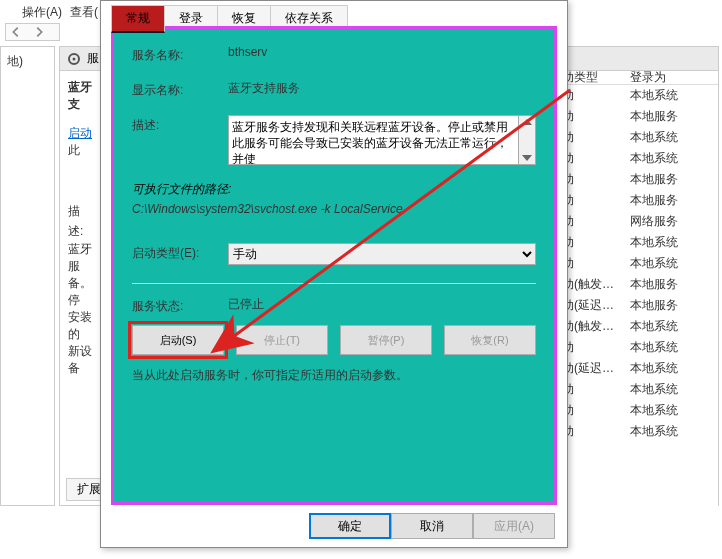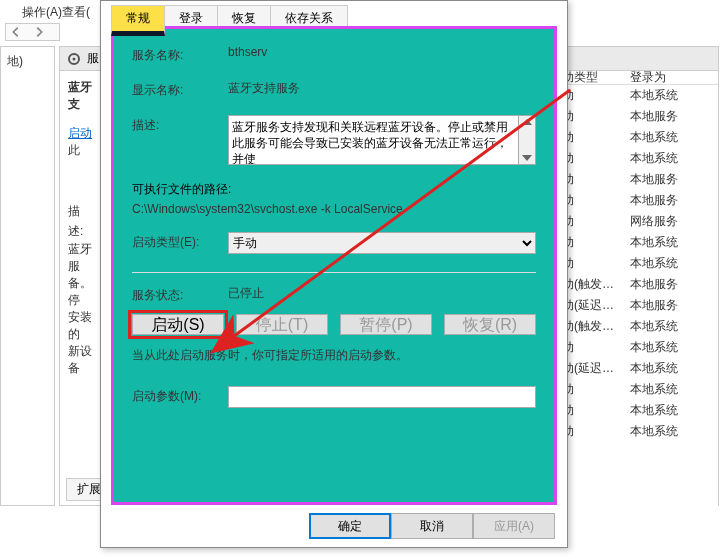--- a/index.html
+++ b/index.html
@@ -15,20 +15,21 @@
     
     .bg-window {
       position: absolute;
       left: 0; top: 0; width: 722px; height: 559px;
       background: #fff;
     }
     .bg-menu {
       position: absolute;
       left: 22px; top: 4px;
       display: flex;
+      gap: 8px;
       font-size: 12px;
       color: #333;
       justify-content: space-between;
     }
     .bg-toolbar {
       position: absolute;
       left: 5px; top: 23px;
       width: 55px; height: 18px;
       border: 1px solid #ccc;
       background: #fafafa;
@@ -117,22 +118,22 @@
     }
     .dlg-tab {
       padding: 4px 14px;
       border: 1px solid #ccc;
       border-bottom: none;
       background: #f5f5f5;
       margin-right: -1px;
       cursor: pointer;
     }
     .dlg-tab.active {
-      background: #fde047;
-      border-bottom: 5px solid #0f172a;
+      background: #b91c1c;
+      border-bottom: 2px solid #0f172a;
       position: relative;
       z-index: 2;
     }
     .dlg-body {
       position: absolute;
       left: 10px; top: 25px; right: 10px; bottom: 42px;
       border: 3px solid #d946ef;
       background: #14b8a6;
       padding: 16px 18px;
     }
@@ -172,21 +173,21 @@
     .desc-scroll::before, .desc-scroll::after {
       content: "";
       position: absolute;
       left: 3px;
       width: 0; height: 0;
       border-left: 5px solid transparent;
       border-right: 5px solid transparent;
     }
     .desc-scroll::before { top: 3px; border-bottom: 6px solid #666; }
     .desc-scroll::after { bottom: 3px; border-top: 6px solid #666; }
-    .path-block { margin-bottom: 16px; }
+    .path-block { margin-bottom: 27px; font-style: italic; }
     .path-block .pth { color: #333; margin-top: 4px; }
     .select-row select {
       flex: 1;
       height: 22px;
       border: 1px solid #aaa;
       font-family: inherit;
       font-size: 12px;
       padding: 1px 0;
     }
     .separator {
@@ -194,25 +195,25 @@
       border-top: 1px solid #ddd;
       margin: 18px 0 12px 0;
     }
     .btn-row {
       display: flex;
       gap: 12px;
       margin: 10px 0 12px 0;
     }
     .svc-btn {
       width: 92px;
-      height: 21px;
+      height: 30px;
       border: 1px solid #adadad;
       background: #e1e1e1;
       font-family: inherit;
-      font-size: 16px;
+      font-size: 11px;
       cursor: pointer;
     }
     .svc-btn:disabled {
       color: #999;
       cursor: default;
     }
     .svc-btn.highlight {
       outline: 3px solid #d22;
       outline-offset: 1px;
     }
@@ -418,24 +419,20 @@
 
     <div class="btn-row">
       <button class="svc-btn highlight">启动(S)</button>
       <button class="svc-btn" disabled="">停止(T)</button>
       <button class="svc-btn" disabled="">暂停(P)</button>
       <button class="svc-btn" disabled="">恢复(R)</button>
     </div>
 
     <div class="hint">当从此处启动服务时，你可指定所适用的启动参数。</div>
 
-    <div class="row">
-      <div class="lbl">启动参数(M):</div>
-      <input class="param-input" type="text" value="" style="">
-    </div>
 
   </div>
   <div class="dlg-buttons">
     <button class="dlg-btn primary">确定</button>
     <button class="dlg-btn">取消</button>
     <button class="dlg-btn" disabled="">应用(A)</button>
   </div>
 </div>
 
 <svg class="arrow-svg">

